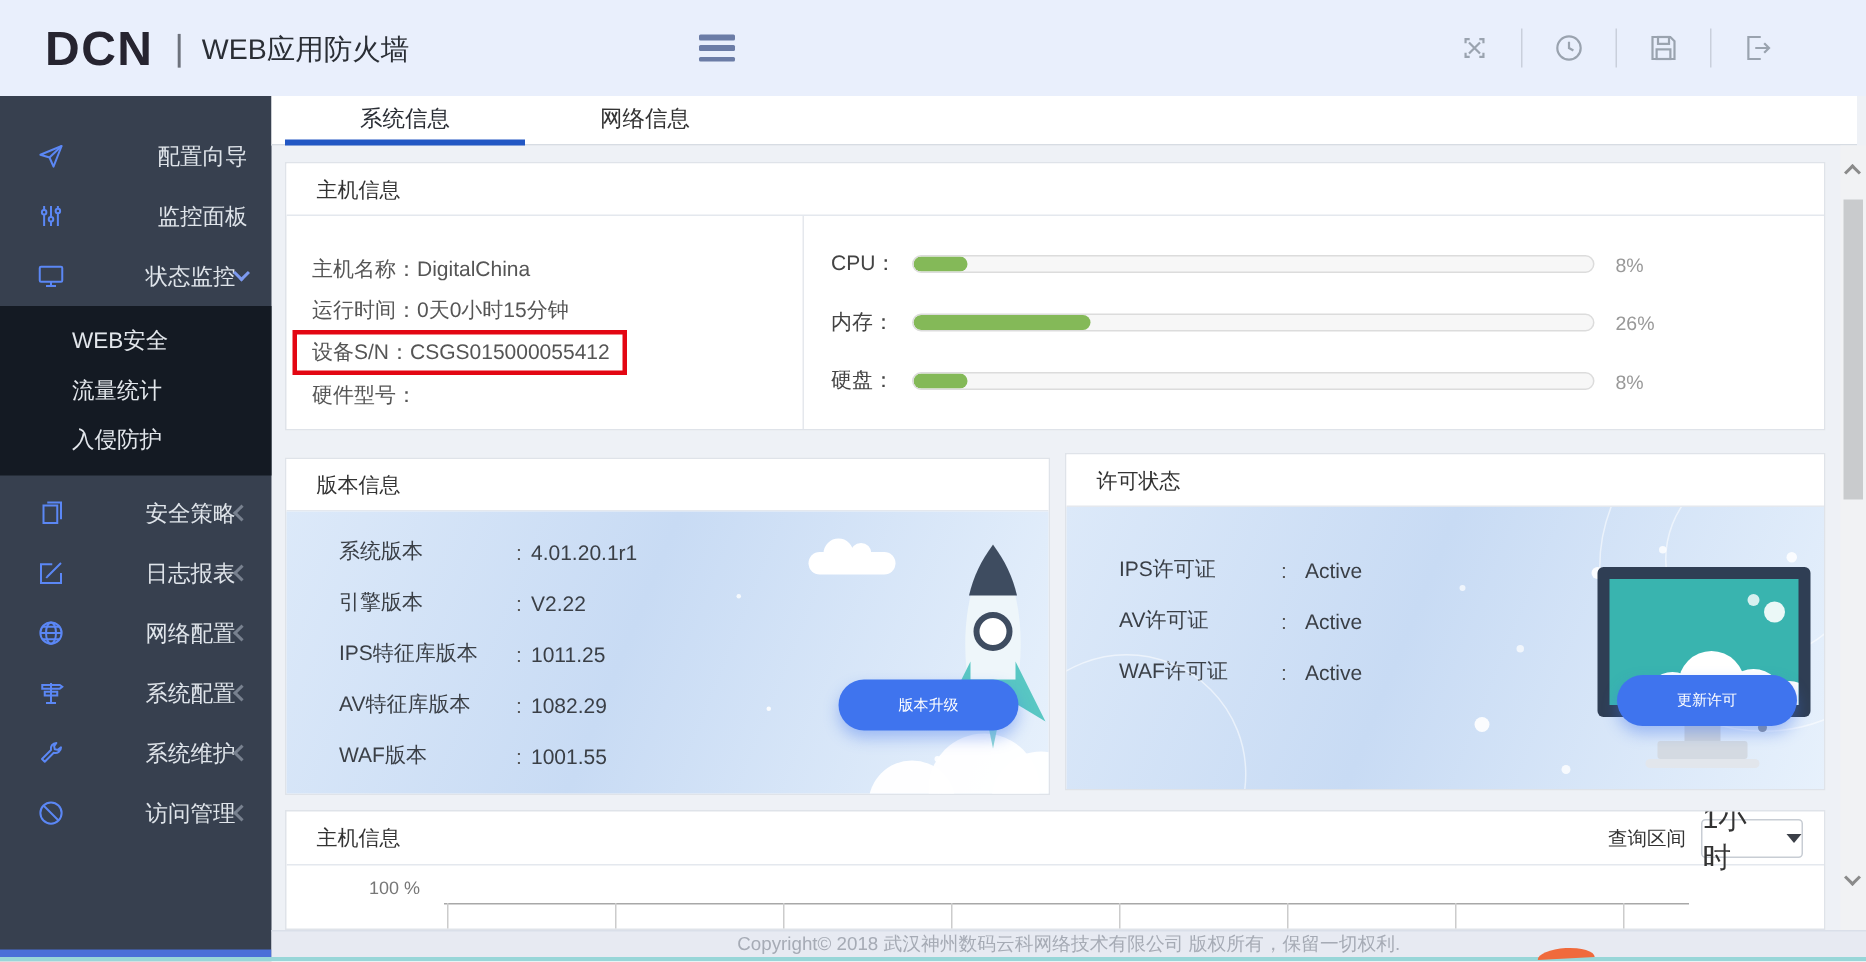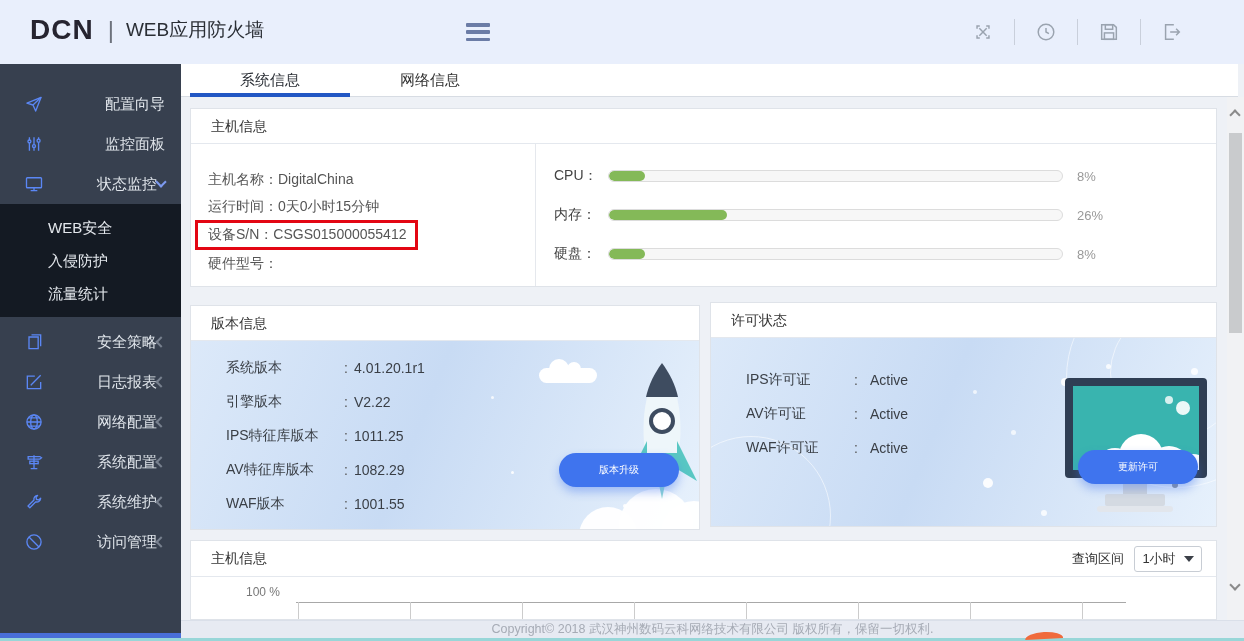--- a/index.html
+++ b/index.html
@@ -3,21 +3,21 @@
 <meta charset="utf-8">
 <style>
   * { margin:0; padding:0; box-sizing:border-box; }
   html,body { width:1244px; height:641px; }
   body { font-family:"Liberation Sans","DejaVu Sans",sans-serif; }
   #page { position:relative; width:1244px; height:641px; background:#eef1f6; overflow:hidden; }
 
   
   .header { position:absolute; left:0; top:0; width:1244px; height:64px; background:#e9effc; }
   .brand { position:absolute; left:30px; top:14px; display:flex; align-items:center; }
-  .brand .logo { font-size:28px; font-weight:800; letter-spacing:1px; color:#262430; }
+  .brand .logo { font-size:32px; font-weight:800; letter-spacing:1px; color:#262430; }
   .brand .sep { font-size:24px; font-weight:300; color:#6d727c; margin:0 12px 0 14px; }
   .brand .title { font-size:19px; color:#2a2e35; }
   .hamburger { position:absolute; left:466px; top:23px; width:24px; height:18px; display:flex; flex-direction:column; justify-content:space-between; cursor:pointer; }
   .hamburger i { display:block; height:3.5px; background:#6b7ca6; border-radius:1px; }
   .hdr-actions { position:absolute; right:41px; top:19px; display:flex; align-items:center; }
   .hdr-ic { width:22px; height:22px; margin:0 20px; color:#9aa3af; cursor:pointer; }
   .hdr-ic svg { width:22px; height:22px; display:block; }
   .hdr-sep { width:1px; height:26px; background:#c9cfdb; }
 
   
@@ -85,21 +85,21 @@
   #panelC .kv-label { width:96px; }
   #panelC .kv-colon { width:28px; }
   .monitor { position:absolute; right:4px; bottom:2px; width:155px; height:150px; z-index:3; }
 
   
   #panelD { left:190px; top:540px; width:1027px; height:80px; overflow:hidden; }
   .pd-head { height:36px; display:flex; align-items:center; justify-content:space-between; padding:0 14px 0 20px; border-bottom:1px solid #e4e8ee; }
   .pd-title { font-size:14px; color:#333; }
   .pd-ctrl { display:flex; align-items:center; }
   .range-label { font-size:13px; color:#333; margin-right:10px; }
-  .select { width:68px; height:26px; border:1px solid #c8cdd4; border-radius:3px; background:#fff; display:flex; align-items:center; justify-content:center; font-size:13px; color:#333; cursor:pointer; }
+  .select { width:68px; height:26px; border:1px solid #c8cdd4; border-radius:3px; background:#fff; display:flex; align-items:center; justify-content:center; font-size:19px; color:#333; cursor:pointer; }
   .caret { width:0; height:0; border-left:5px solid transparent; border-right:5px solid transparent; border-top:6px solid #3c4048; margin-left:8px; }
   .chart { position:relative; height:44px; }
   .ytick { position:absolute; left:55px; top:8px; font-size:12px; color:#777; }
   .axis { position:absolute; left:105px; top:25px; width:830px; height:1px; background:#a8a8a8; }
   .gt { position:absolute; top:25px; bottom:0; width:1px; background:#ccc; }
 
   
   .footer { position:absolute; left:181px; top:620px; width:1063px; height:18px; background:#e7eaf2; border-top:1px solid #dadfe9; text-align:center; font-size:12.5px; color:#a6abb5; line-height:17px; }
   .bottom-strip { position:absolute; left:0; bottom:0; width:1244px; height:3px; background:#98d6d8; z-index:40; }
   .orange-blip { position:absolute; left:1025px; bottom:2px; width:38px; height:7px; background:#f06a3c; border-radius:100% 100% 0 0 / 200% 200% 0 0; transform:rotate(-3deg); z-index:41; }
@@ -186,22 +186,22 @@
         <svg viewBox="0 0 24 24" fill="none" stroke="currentColor" stroke-width="1.6">
           <rect x="3" y="4.5" width="18" height="12" rx="1"></rect>
             <path d="M12 16.5 V20 M8 20 H16"></path>
         </svg>
       </span>
       <span class="lbl">状态监控</span>
       <span class="chev chev-down"></span>
     </div>
     <div class="submenu">
       <div class="sub-item">WEB安全</div>
+      <div class="sub-item">流量统计</div>
       <div class="sub-item">入侵防护</div>
-      <div class="sub-item">流量统计</div>
     </div>
     <div class="side-item" style="margin-top:5px">
       <span class="ic">
         <svg viewBox="0 0 24 24" fill="none" stroke="currentColor" stroke-width="1.6">
           <path d="M6 6 V20 H17 V6 Z"></path>
             <path d="M9 3.5 H20 V17"></path>
         </svg>
       </span>
       <span class="lbl">安全策略</span>
       <span class="chev chev-left"></span>

